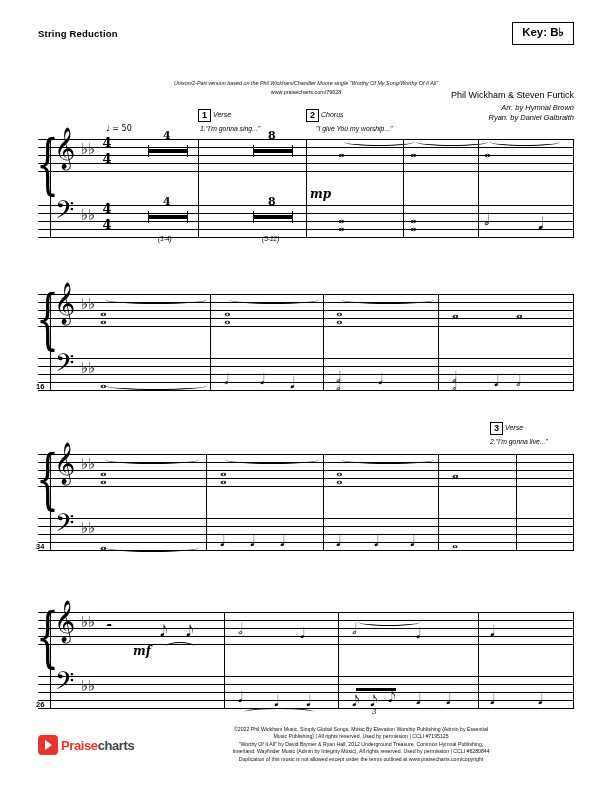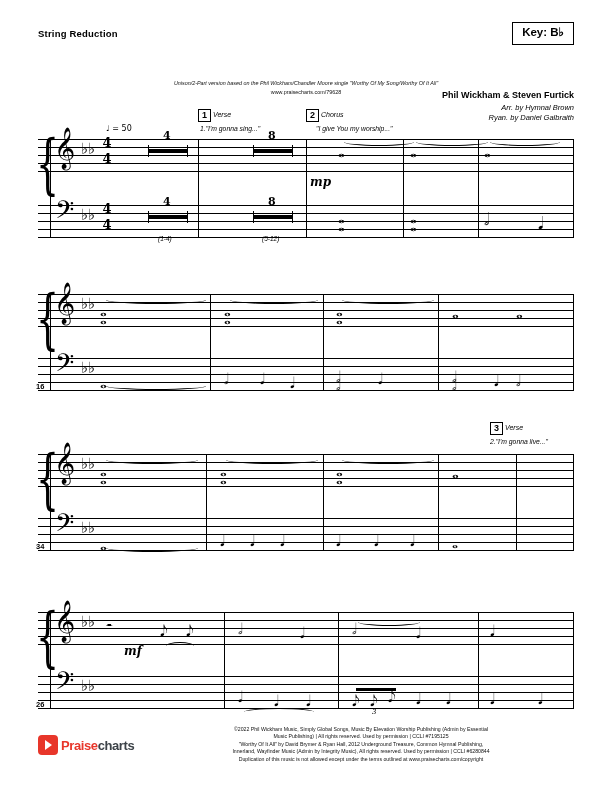--- a/index.html
+++ b/index.html
@@ -68,21 +68,21 @@
   }
   .credit-1 { top: 80px; }
   .credit-2 { top: 89px; font-style: normal; }
 
   .writers {
     position: absolute;
     right: 38px;
     top: 90px;
     text-align: right;
     font-size: 9px;
-    font-weight: bold;
+    font-weight: normal;
   }
   .arr {
     position: absolute;
     right: 38px;
     top: 103px;
     text-align: right;
     font-size: 7.5px;
     font-style: italic;
   }
   .orch {
@@ -347,21 +347,21 @@
     <div class="multinum" style="left:230px; top:-6px;">8</div>
     <div class="rangelabel" style="left:224px; top:100px;">(5-12)</div>
 
     <div class="rest-multi" style="left:215px; top:80px; width:40px;"></div>
     <div class="rest-multi-cap" style="left:215px; top:76px;"></div>
     <div class="rest-multi-cap" style="left:253.6px; top:76px;"></div>
     <div class="multinum" style="left:230px; top:60px;">8</div>
 
     <div class="barline" style="left:268px; top:4px; height:98px;"></div>
 
-    <div class="dyn" style="left:272px; top:40px;">mp</div>
+    <div class="dyn" style="left:272px; top:52px;">mp</div>
 
     <div class="note" style="left:300px; top:8px;">𝅝</div>
     <div class="tie" style="left:306px; top:3px; width:70px;"></div>
     <div class="note" style="left:372px; top:8px;">𝅝</div>
     <div class="tie" style="left:378px; top:3px; width:72px;"></div>
     <div class="note" style="left:446px; top:8px;">𝅝</div>
     <div class="tie" style="left:452px; top:3px; width:70px;"></div>
 
     <div class="barline" style="left:365px; top:4px; height:98px;"></div>
     <div class="barline" style="left:440px; top:4px; height:98px;"></div>
@@ -521,21 +521,21 @@
         <div class="ln"></div>
     </div>
 
     <div class="clef-t" style="left:16px; top:-5px;">𝄞</div>
     <div class="clef-b" style="left:17px; top:61px;">𝄢</div>
     <div class="ks" style="left:43px; top:7px;">♭♭</div>
     <div class="ks" style="left:43px; top:71px;">♭♭</div>
 
     <div class="meas-num" style="left:-2px; top:92px;">26</div>
 
-    <div class="dyn" style="left:86px; top:36px;">mf</div>
+    <div class="dyn" style="left:95px; top:36px;">mf</div>
 
     <div class="note" style="left:68px; top:10px;">𝄼</div>
     <div class="note-sm" style="left:122px; top:16px;">𝅘𝅥𝅮</div>
     <div class="note-sm" style="left:148px; top:16px;">𝅘𝅥𝅮</div>
     <div class="tie-up" style="left:128px; top:34px; width:28px;"></div>
 
     <div class="barline" style="left:186px; top:4px; height:96px;"></div>
 
     <div class="note-sm" style="left:200px; top:14px;">𝅗𝅥</div>
     <div class="note-sm" style="left:262px; top:18px;">𝅘𝅥</div>

